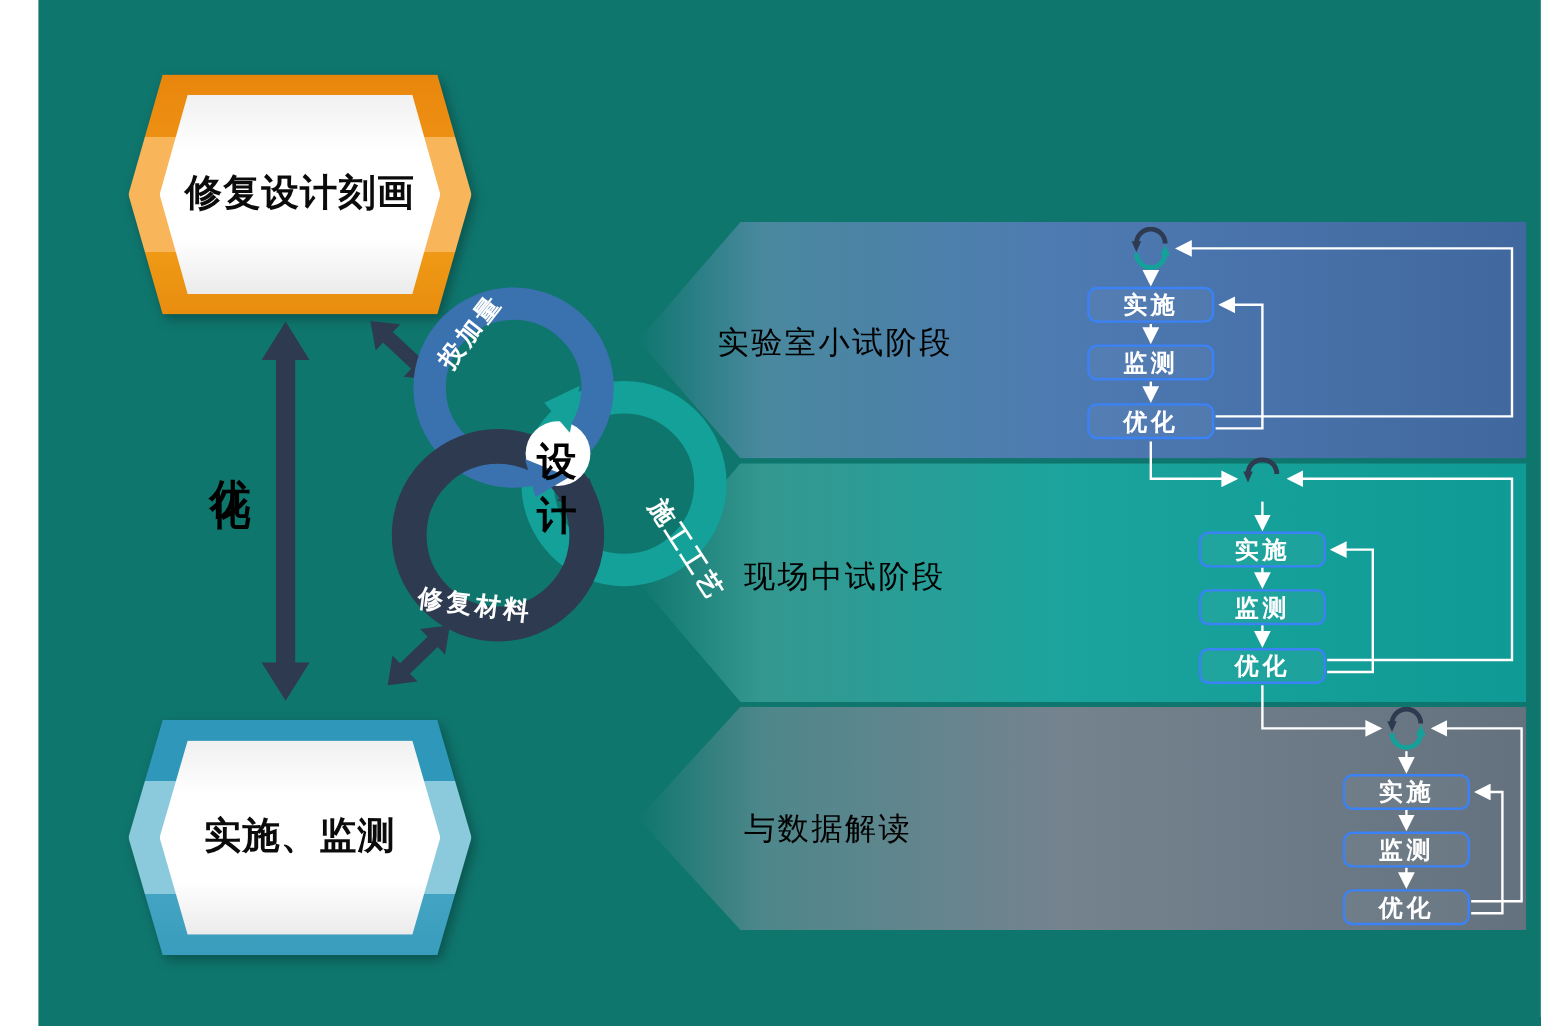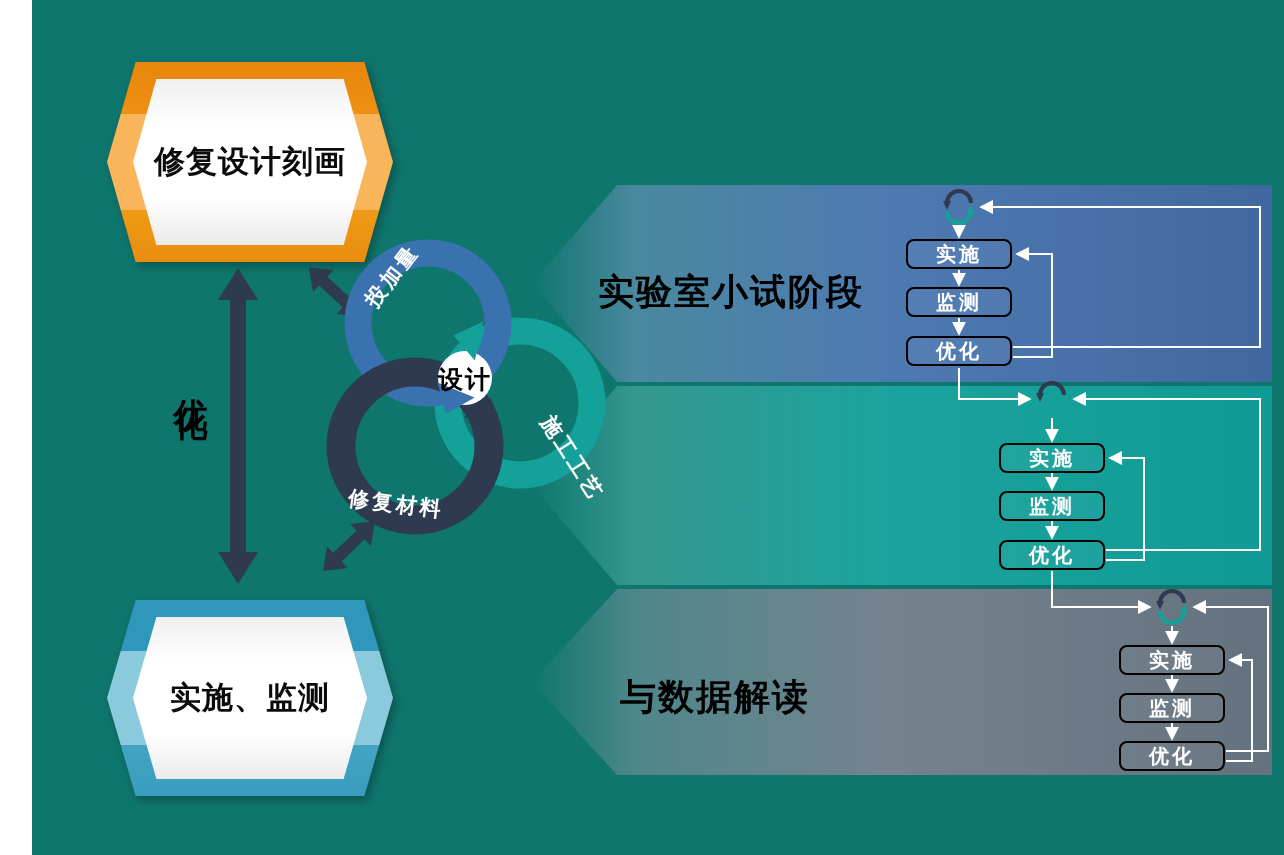--- a/index.html
+++ b/index.html
@@ -27,41 +27,41 @@
   .band{position:absolute;left:500px;width:740px;
         clip-path:polygon(0 50%,11.5% 0,100% 0,100% 100%,11.5% 100%);z-index:1;}
   #band-lab {top:185px;height:197px;
     background:linear-gradient(90deg,rgba(255,255,255,0) 0%,rgba(122,152,198,0.55) 14%,#53809f0 0,#4e7ab2 48%,#40689e 100%);
     background:linear-gradient(90deg,rgba(255,255,255,0) 0%,rgba(122,152,198,0.55) 14%,#4e7ab2 48%,#40689e 100%);}
   #band-pilot{top:386px;height:199px;
     background:linear-gradient(90deg,rgba(255,255,255,0) 0%,rgba(90,185,178,0.5) 14%,#1ba49d 48%,#0f9a95 100%);}
   #band-scale{top:589px;height:186px;
     background:linear-gradient(90deg,rgba(255,255,255,0) 0%,rgba(140,152,168,0.5) 14%,#75838f 48%,#64727f 100%);}
 
-  .stage-title{position:absolute;font-size:36px;font-weight:bold;color:#000;
+  .stage-title{position:absolute;font-size:26px;font-weight:normal;color:#000;
                letter-spacing:2px;z-index:8;white-space:nowrap;}
   #title-lab  {left:566px;top:268px;}
   #title-pilot{left:588px;top:463px;}
   #title-scale{left:588px;top:673px;}
 
   
   .step-box{position:absolute;width:106px;height:30px;box-sizing:border-box;
-            border:2px solid #000000;border-radius:8px;color:#fff;font-weight:bold;
+            border:2px solid #3b82f6;border-radius:8px;color:#fff;font-weight:bold;
             font-size:20px;letter-spacing:3px;display:flex;align-items:center;
             justify-content:center;z-index:8;background:rgba(255,255,255,0.04);}
   .cycle-icon{position:absolute;width:36px;height:36px;z-index:8;}
 
   
   .factor{position:absolute;color:#fff;font-weight:bold;font-size:21px;
           letter-spacing:3px;z-index:9;white-space:nowrap;}
   #factor-dose    {left:312px;top:262px;width:96px;text-align:center;transform:rotate(-52deg);}
   #factor-process {left:514px;top:404px;transform:rotate(57deg);transform-origin:left center;}
   #factor-material{left:316px;top:490px;transform:rotate(7deg);}
   .design-label{position:absolute;left:403px;top:363px;width:60px;text-align:center;
-                font-size:25px;font-weight:bold;color:#000;z-index:9;letter-spacing:2px;}
+                font-size:33px;font-weight:bold;color:#000;z-index:9;letter-spacing:2px;}
 
   
   #vector-layer{position:absolute;left:0;top:0;z-index:6;pointer-events:none;}
 </style>
 </head>
 <body>
 
 <div class="page">
 
   <div class="band" id="band-lab"></div>
@@ -136,20 +136,21 @@
       <path d="M1194,751 L1236,751 L1236,607 L1163,607"></path>
     </g>
   </svg>
 
   <div class="factor" id="factor-dose">投加量</div>
   <div class="factor" id="factor-process">施工工艺</div>
   <div class="factor" id="factor-material">修复材料</div>
   <div class="design-label">设计</div>
 
   <div class="stage-title" id="title-lab">实验室小试阶段</div>
+  <div class="stage-title" id="title-pilot">现场中试阶段</div>
   <div class="stage-title" id="title-scale">与数据解读</div>
 
   <div class="cycle-icon" style="left:909px;top:189px;">
     <svg viewBox="0 0 36 36" width="36" height="36">
       <path d="M30,14 A12,12 0 0 0 6,14" fill="none" stroke="#2d3a50" stroke-width="4"></path>
       <polygon points="2,12 10,12 6,21" fill="#2d3a50"></polygon>
       <path d="M6,22 A12,12 0 0 0 30,22" fill="none" stroke="#13a19a" stroke-width="4"></path>
       <polygon points="26,24 34,24 30,15" fill="#13a19a"></polygon>
     </svg>
   </div>

